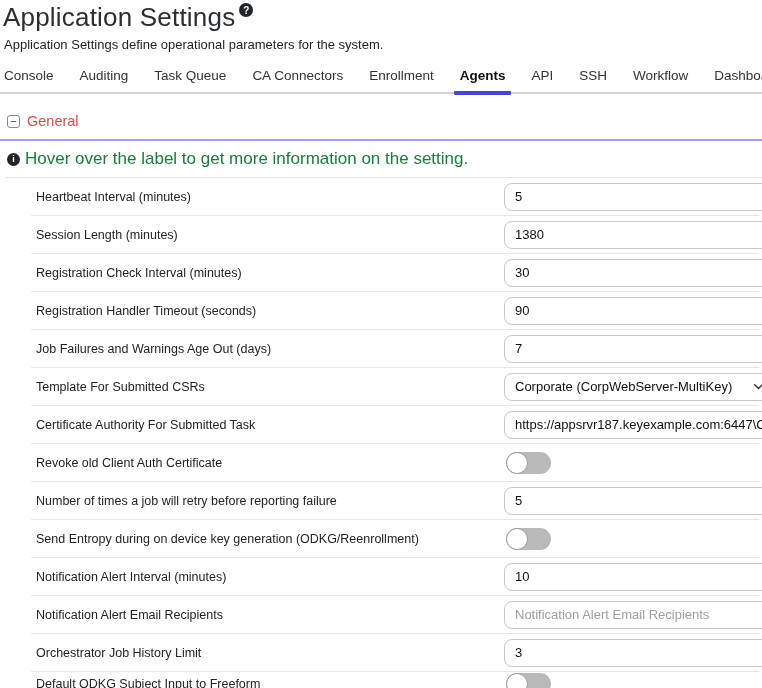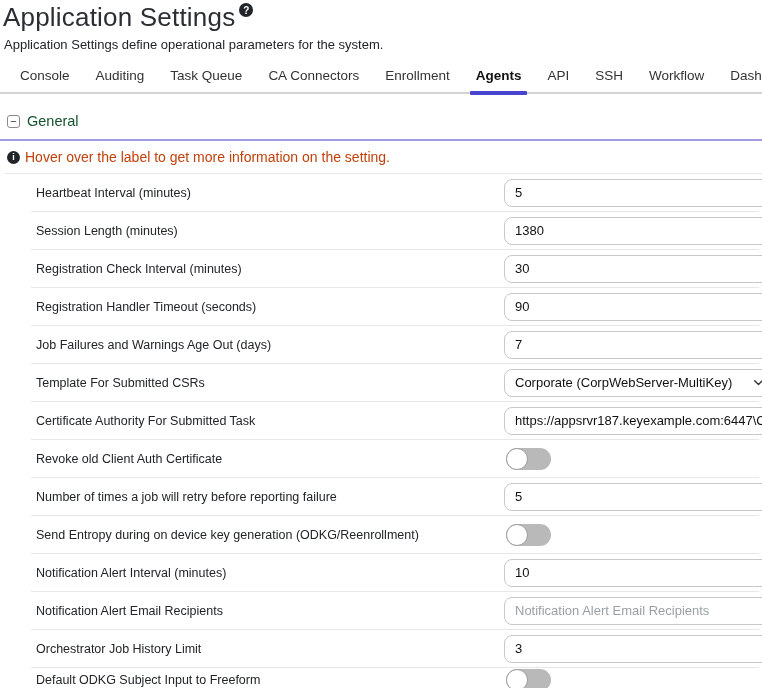--- a/index.html
+++ b/index.html
@@ -27,56 +27,56 @@
   .tabs {
     display: flex; align-items: flex-end;
     margin-top: 9px;
     border-bottom: 2px solid #d2d2d2;
   }
   .tab {
     font-size: 13.5px; color: #333;
     padding: 7px 13px 9px 13px;
     cursor: pointer; position: relative; white-space: nowrap;
   }
-  .tab:first-child { padding-left: 20px; }
+  .tab:first-child { padding-left: 4px; }
   .tab.active { font-weight: 700; color: #111; }
   .tab.active::after {
     content: ""; position: absolute; left: 7px; right: 7px; bottom: -3px;
     height: 4px; background: var(--accent, #4843d1); border-radius: 1px;
   }
 
   
   .section-hdr {
     display: flex; align-items: center; gap: 7px;
     margin: 19px 0 0 0;
     padding: 0 0 10px 7px;
     border-bottom: 2px solid var(--section-divider, #a29ce0);
   }
   .collapse-box {
     width: 13px; height: 13px;
     border: 1px solid #8a8a8a; border-radius: 3px;
     display: inline-flex; align-items: center; justify-content: center;
     font-size: 11px; line-height: 1; color: #333; cursor: pointer; background: #fff;
   }
-  .section-title { font-size: 14.5px; color: #14532d; }
+  .section-title { font-size: 14.5px; color: #ef4444; }
 
   
   .info-bar {
     display: flex; align-items: center; gap: 5px;
     margin-left: 5px;
     padding: 8px 0 8px 2px;
     border-bottom: 1px solid #e7e7e7;
   }
   .info-icon {
     width: 13px; height: 13px; border-radius: 50%;
     background: #212529; color: #fff;
     display: inline-flex; align-items: center; justify-content: center;
     font-size: 9px; font-weight: 700; font-style: normal; flex: 0 0 auto;
   }
-  .info-text { font-size: 14px; color: #c2410c; }
+  .info-text { font-size: 17px; color: #15803d; }
 
   
   .rows { margin-left: 5px; margin-right: 3px; }
   .row {
     position: relative; height: 38px;
     display: flex; align-items: center;
     border-bottom: 1px solid #e7e7e7;
     margin-left: 26px;
   }
   .row.short { height: 25px; }

